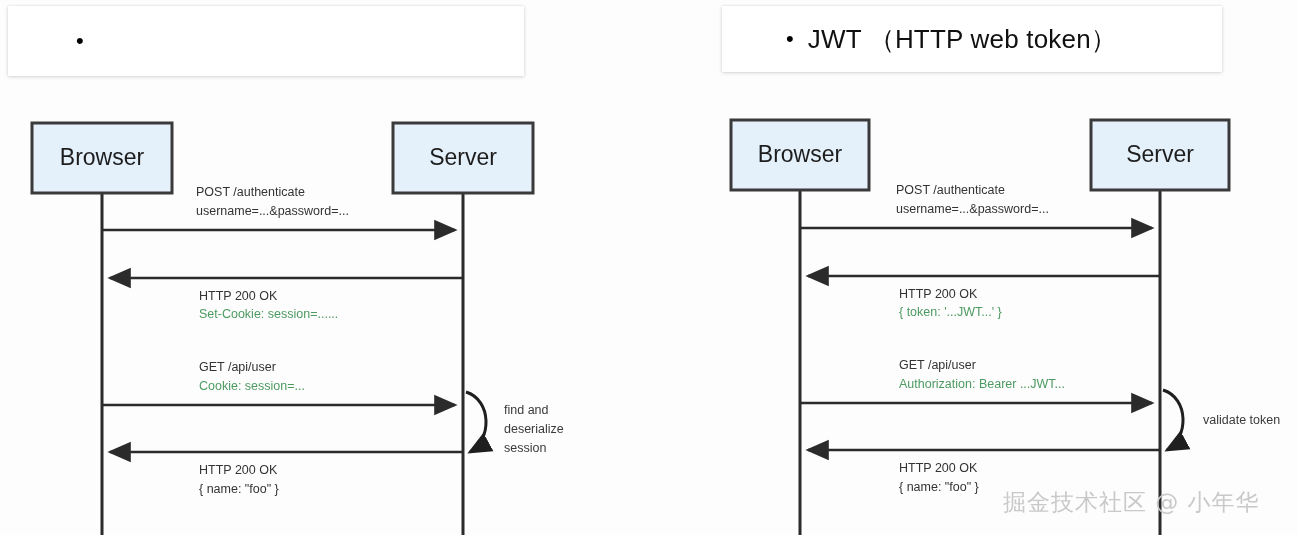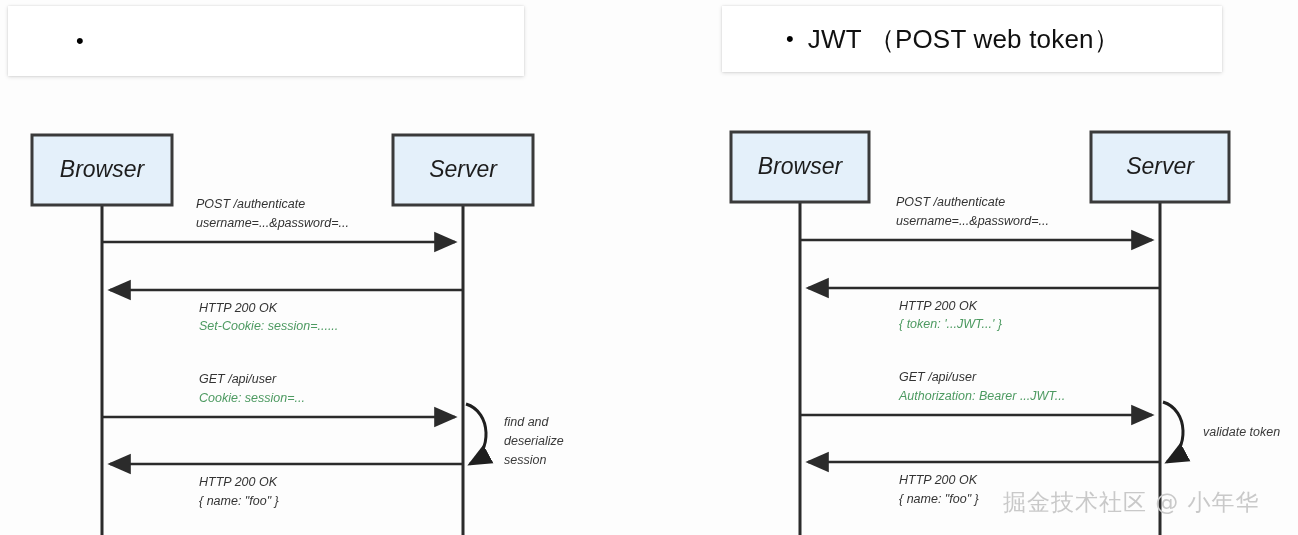--- a/index.html
+++ b/index.html
@@ -51,23 +51,22 @@
     letter-spacing: 0.2px;
     white-space: nowrap;
   }
   #card-left .bullet-row  { padding-left: 68px; }
   #card-right .bullet-row { padding-left: 64px; }
   #card-right .bullet-text { font-size: 26px; }
 
   
   .diagram {
     position: absolute;
-    top: 12px;
+    top: 0;
     height: 445px;
-    font-style: italic;
   }
   #diagram-left  { left: 0;   width: 640px; }
   #diagram-right { left: 700px; width: 598px; }
 
   .diagram svg { display: block; }
 
   .node-box {
     fill: #e4f0fa;
     stroke: #3a3a3a;
     stroke-width: 3;
@@ -125,21 +124,21 @@
 
   <div class="title-card" id="card-left">
     <div class="bullet-row">
       <span class="bullet-dot">•</span>
     </div>
   </div>
 
   <div class="title-card" id="card-right">
     <div class="bullet-row">
       <span class="bullet-dot">•</span>
-      <span class="bullet-text">JWT （POST web token）</span>
+      <span class="bullet-text">JWT （HTTP web token）</span>
     </div>
   </div>
 
   <div class="diagram" id="diagram-left">
     <svg width="640" height="535" viewBox="0 0 640 535">
       <defs>
         <marker id="arrow-r-l" markerWidth="9" markerHeight="9" refX="8" refY="4.5" orient="auto" markerUnits="strokeWidth">
           <path d="M0,0.6 L9,4.5 L0,8.4 z" fill="#2b2b2b"></path>
         </marker>
         <marker id="arrow-l-l" markerWidth="9" markerHeight="9" refX="8" refY="4.5" orient="auto" markerUnits="strokeWidth">

